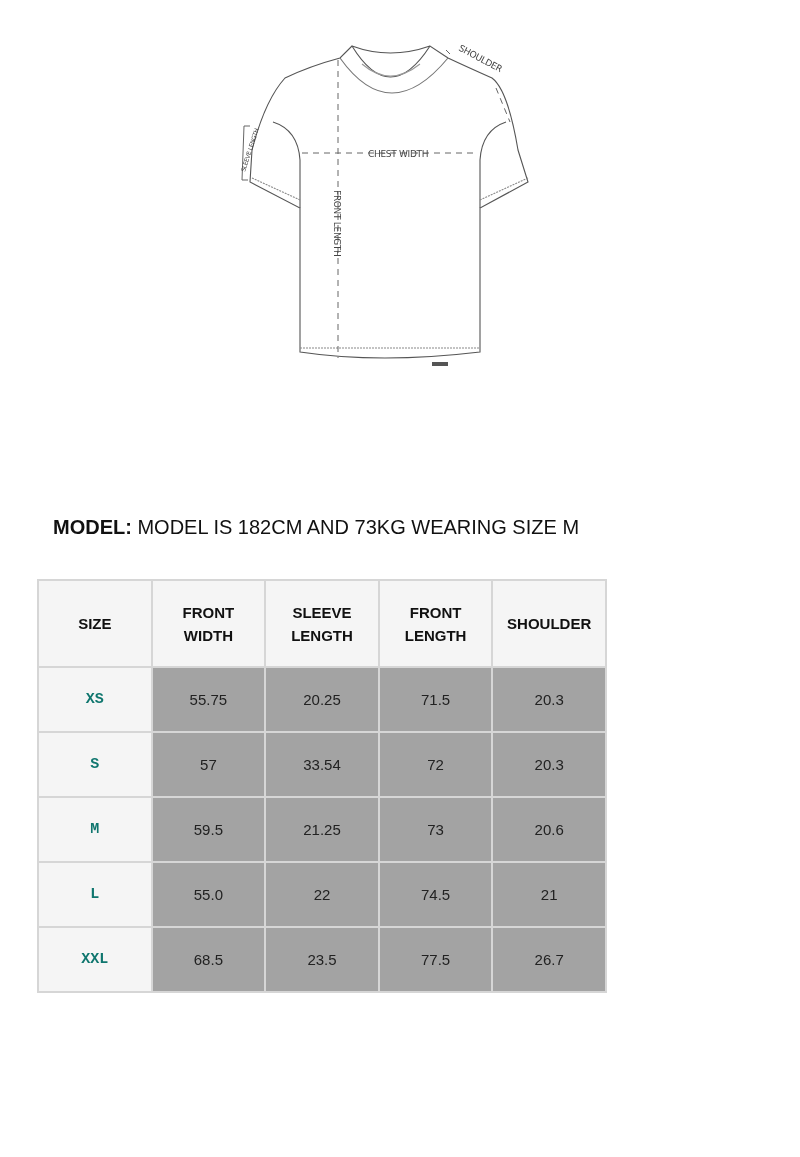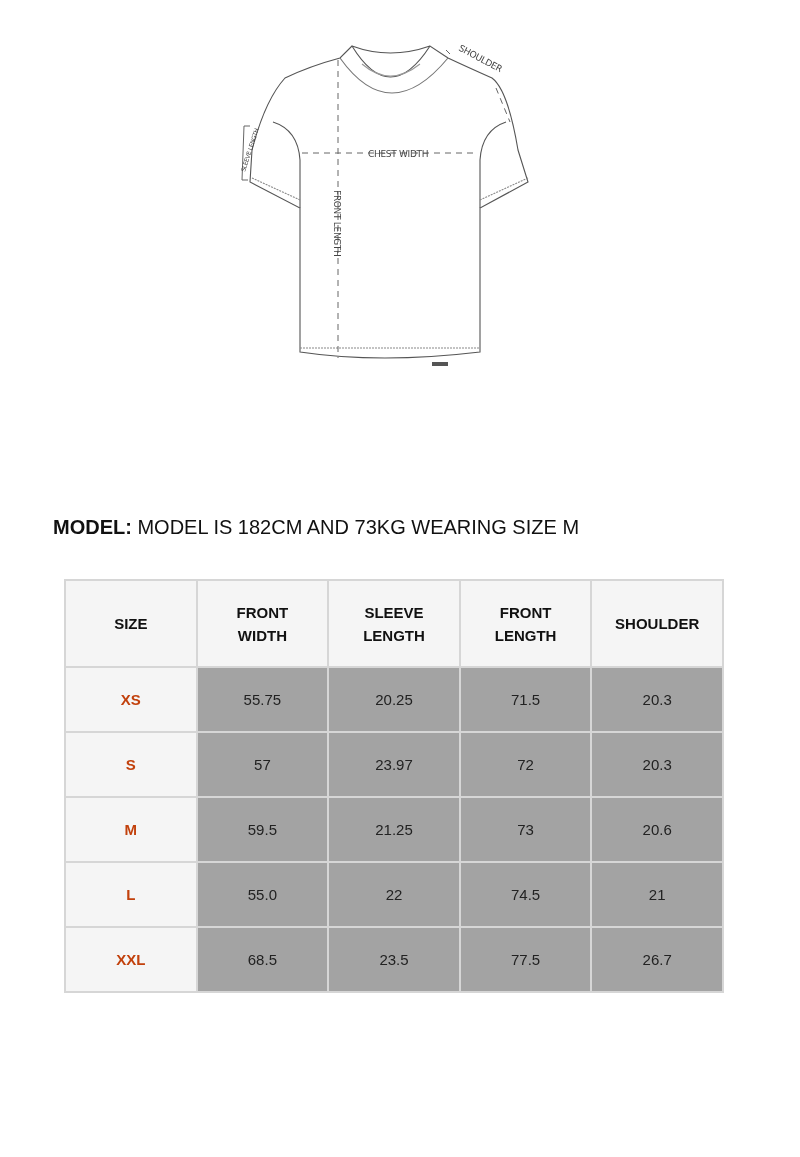--- a/index.html
+++ b/index.html
@@ -2,25 +2,25 @@
 <html><head>
 <meta charset="utf-8">
 <style>
   html, body { margin: 0; padding: 0; background: #ffffff; }
   body { width: 800px; height: 1157px; position: relative; overflow: hidden; font-family: "Liberation Sans", sans-serif; color: #111; }
   .diagram { position: absolute; left: 230px; top: 30px; width: 320px; height: 350px; }
   .diagram svg { width: 320px; height: 350px; display: block; }
   .diag-label { font-family: "DejaVu Sans", sans-serif; font-size: 9px; fill: #444; letter-spacing: -0.3px; }
   .model-line { position: absolute; left: 53px; top: 516px; font-size: 20px; color: #111; white-space: nowrap; }
   .model-line .lbl { font-weight: bold; }
-  table.size-table { position: absolute; left: 64px; top: 579px; width: 660px; border-collapse: collapse; table-layout: fixed; }
+  table.size-table { position: absolute; left: 37px; top: 579px; width: 570px; border-collapse: collapse; table-layout: fixed; }
   table.size-table th, table.size-table td { border: 2px solid #d6d6d6; text-align: center; vertical-align: middle; font-size: 15px; }
   table.size-table th { background: #f5f5f5; font-weight: bold; height: 85px; line-height: 23px; padding: 0 8px; }
   table.size-table td { height: 61px; background: #a3a3a3; color: #222; }
-  table.size-table td.size-cell { background: #f5f5f5; font-weight: bold; color: #c2410c; }
+  table.size-table td.size-cell { background: #f5f5f5; font-weight: bold; color: #0f766e; font-family: Liberation Mono, monospace; }
 </style>
 </head>
 <body>
 
 <div class="diagram">
   <svg viewBox="0 0 320 350" xmlns="http://www.w3.org/2000/svg">
     <g fill="none" stroke="#555" stroke-width="1.1">
 
       <path d="M122 16 L110 28 Q80 36 55 48 Q35 70 22 120 L20 152 L70 178 L70 322 Q150 334 250 322 L250 178 L298 152 L288 120 Q278 60 262 48 Q235 36 218 28 L200 16 Q160 30 122 16 Z" fill="#fff"></path>
 
@@ -75,21 +75,21 @@
     <tr>
       <td class="size-cell">XS</td>
       <td>55.75</td>
       <td>20.25</td>
       <td>71.5</td>
       <td>20.3</td>
     </tr>
     <tr>
       <td class="size-cell">S</td>
       <td>57</td>
-      <td>23.97</td>
+      <td>33.54</td>
       <td>72</td>
       <td>20.3</td>
     </tr>
     <tr>
       <td class="size-cell">M</td>
       <td>59.5</td>
       <td>21.25</td>
       <td>73</td>
       <td>20.6</td>
     </tr>

